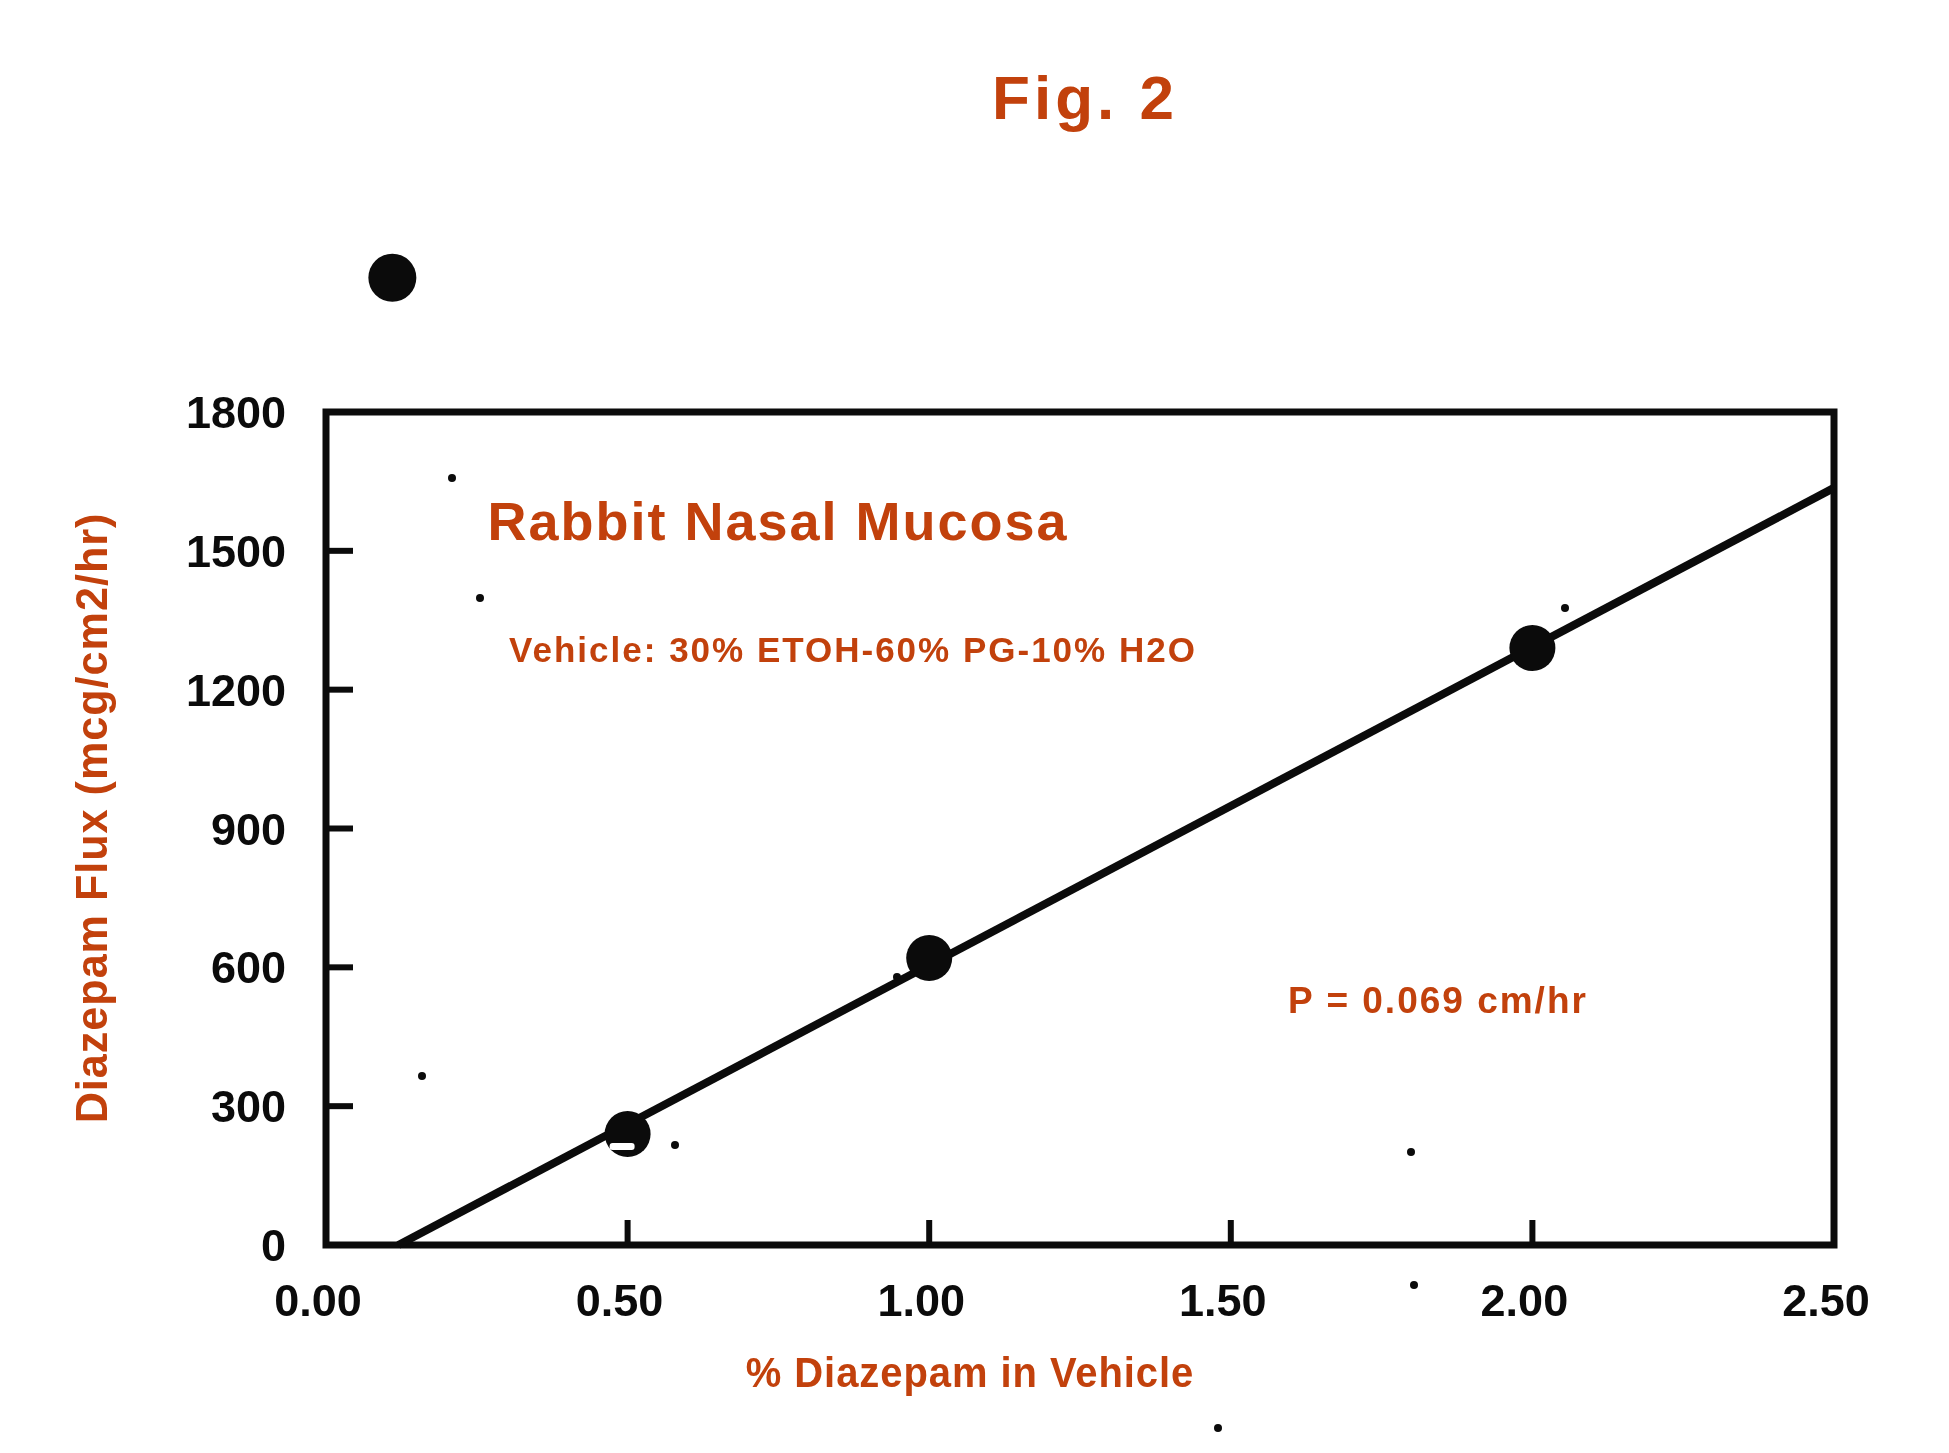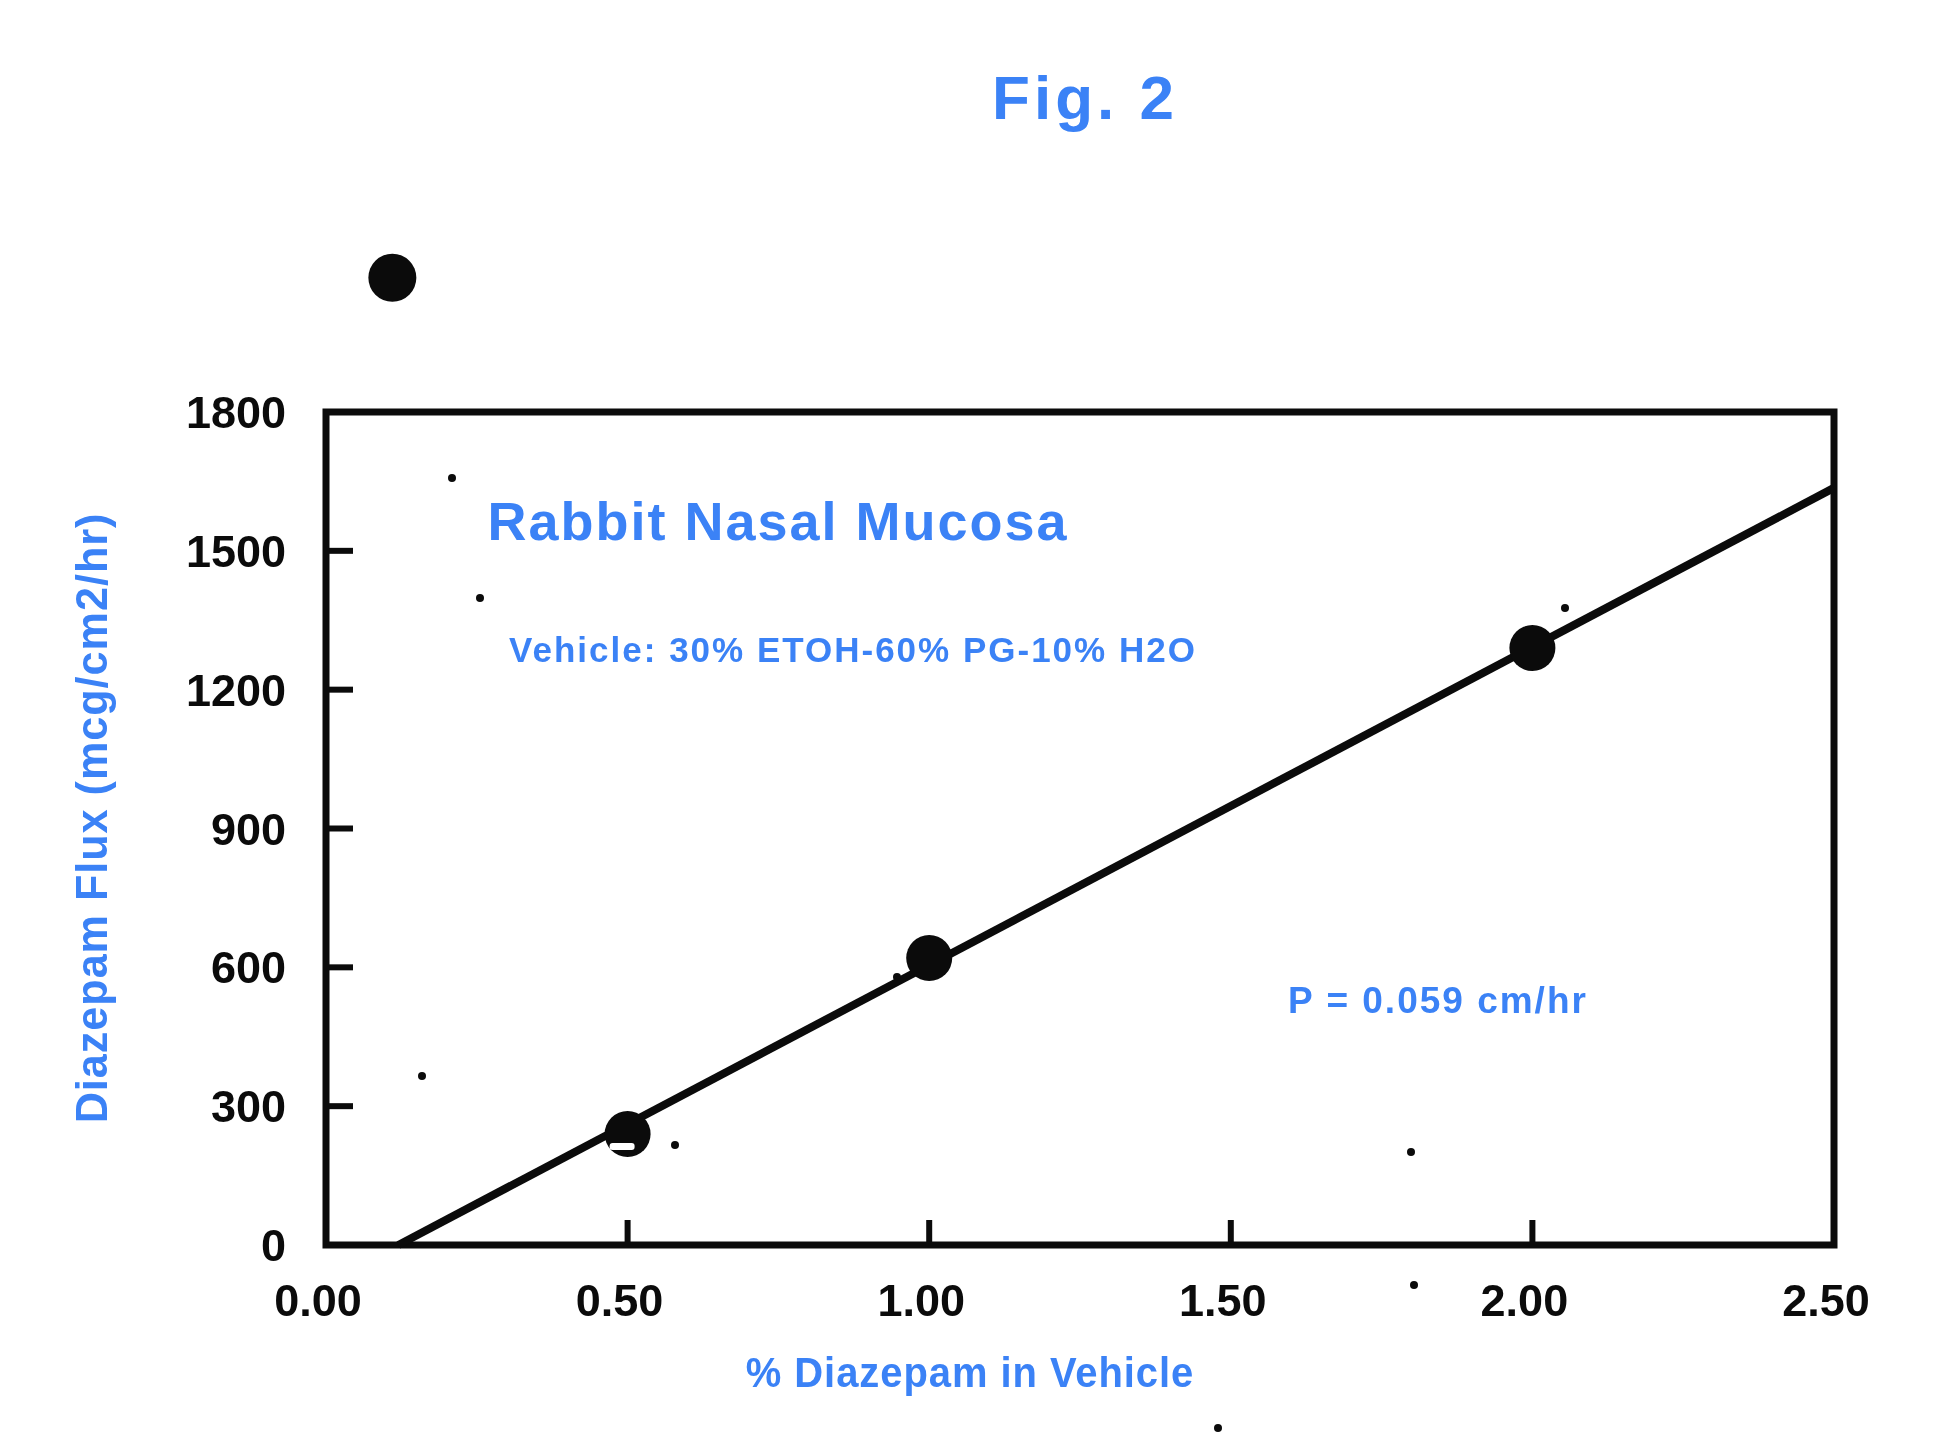--- a/index.html
+++ b/index.html
@@ -2,21 +2,21 @@
 <html><head>
 <meta charset="utf-8">
 <style>
   html, body { margin: 0; padding: 0; background: #ffffff; }
   .page {
     position: relative;
     width: 1949px;
     height: 1453px;
     background: #ffffff;
     font-family: "Liberation Sans", sans-serif;
-    color: #3b82f6;
+    color: #c2410c;
     overflow: hidden;
   }
   .abs { position: absolute; }
   .fig-title {
     left: 1085px; top: 62px;
     transform: translateX(-50%);
     font-size: 62px; font-weight: bold; letter-spacing: 4px;
     white-space: nowrap;
   }
   .chart-title {
@@ -101,17 +101,17 @@
       <circle cx="897" cy="977" r="4" fill="#0b0b0b"></circle>
       <circle cx="675" cy="1145" r="4" fill="#0b0b0b"></circle>
       <circle cx="1565" cy="608" r="4" fill="#0b0b0b"></circle>
       <circle cx="1411" cy="1152" r="4" fill="#0b0b0b"></circle>
       <circle cx="1414" cy="1285" r="4" fill="#0b0b0b"></circle>
       <circle cx="1218" cy="1428" r="4" fill="#0b0b0b"></circle>
     </svg>
 
   <div class="abs chart-title">Rabbit Nasal Mucosa</div>
   <div class="abs chart-subtitle">Vehicle: 30% ETOH-60% PG-10% H2O</div>
-  <div class="abs annotation">P = 0.059 cm/hr</div>
+  <div class="abs annotation">P = 0.069 cm/hr</div>
   <div class="abs y-axis-label">Diazepam Flux (mcg/cm2/hr)</div>
   <div class="abs x-axis-label">% Diazepam in Vehicle</div>
 
 </div>
 
 </body></html>

